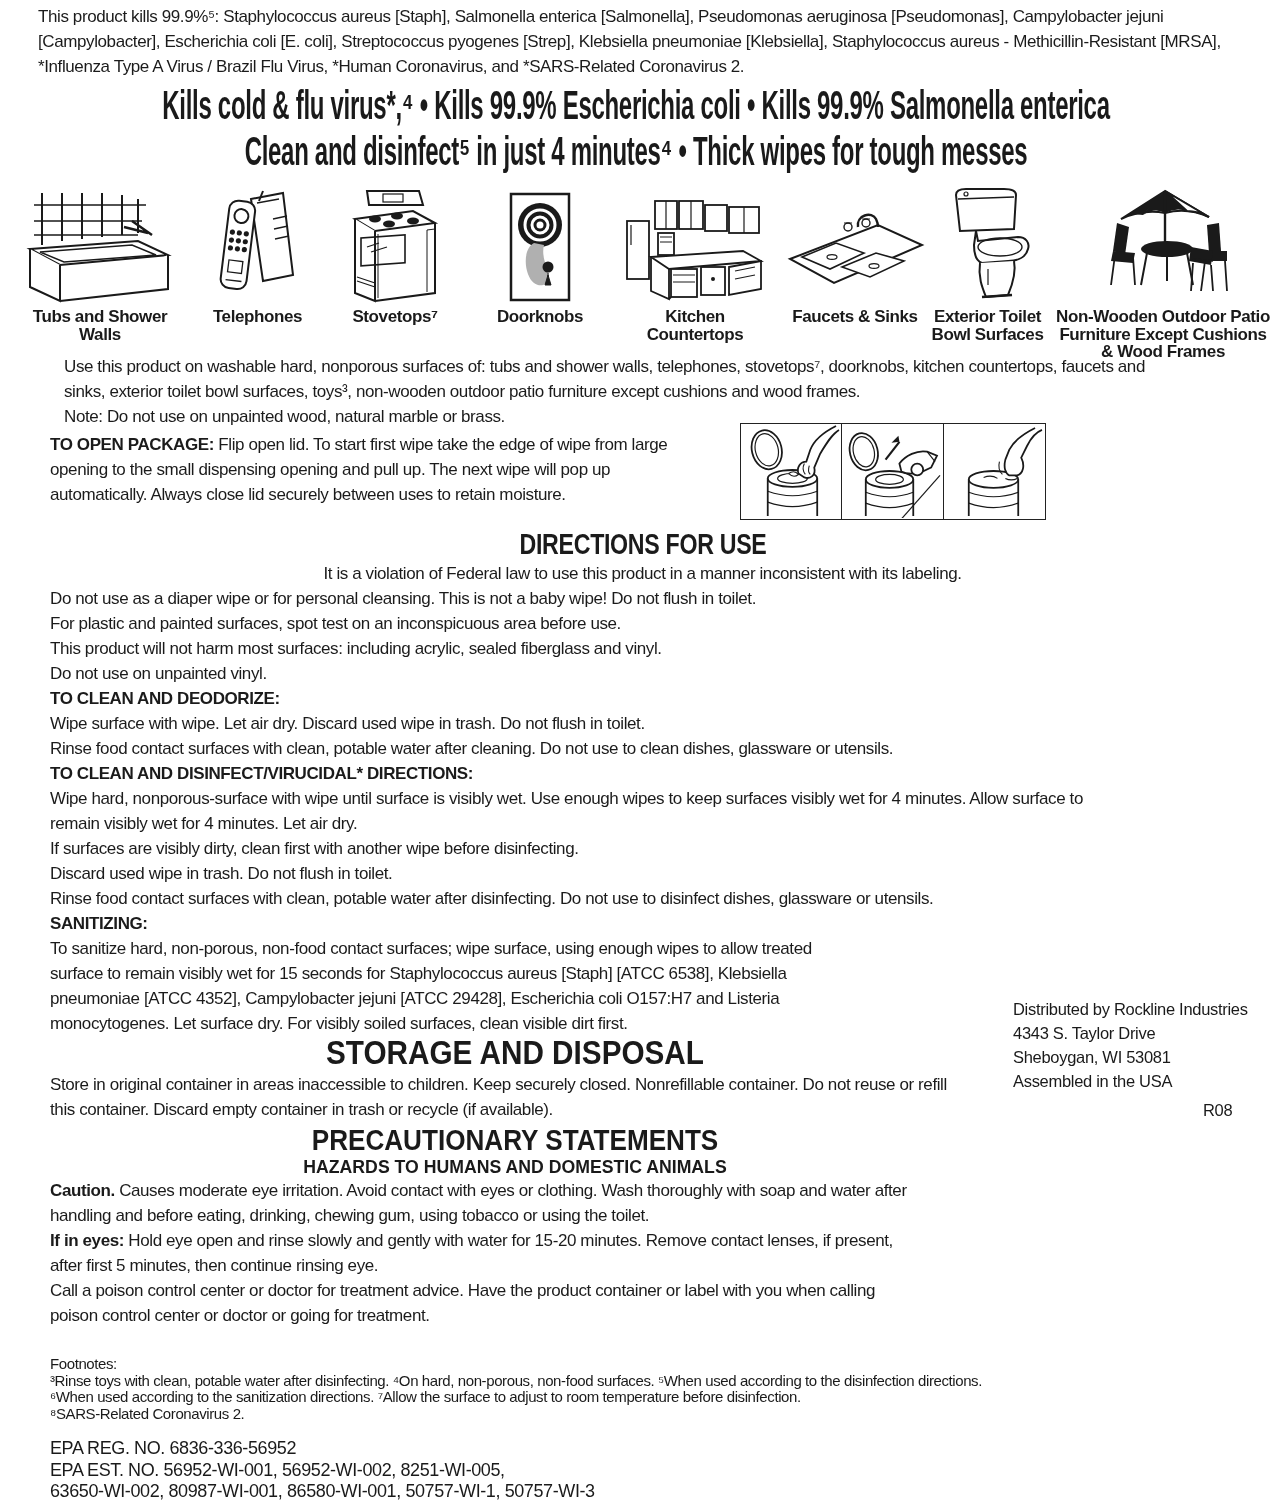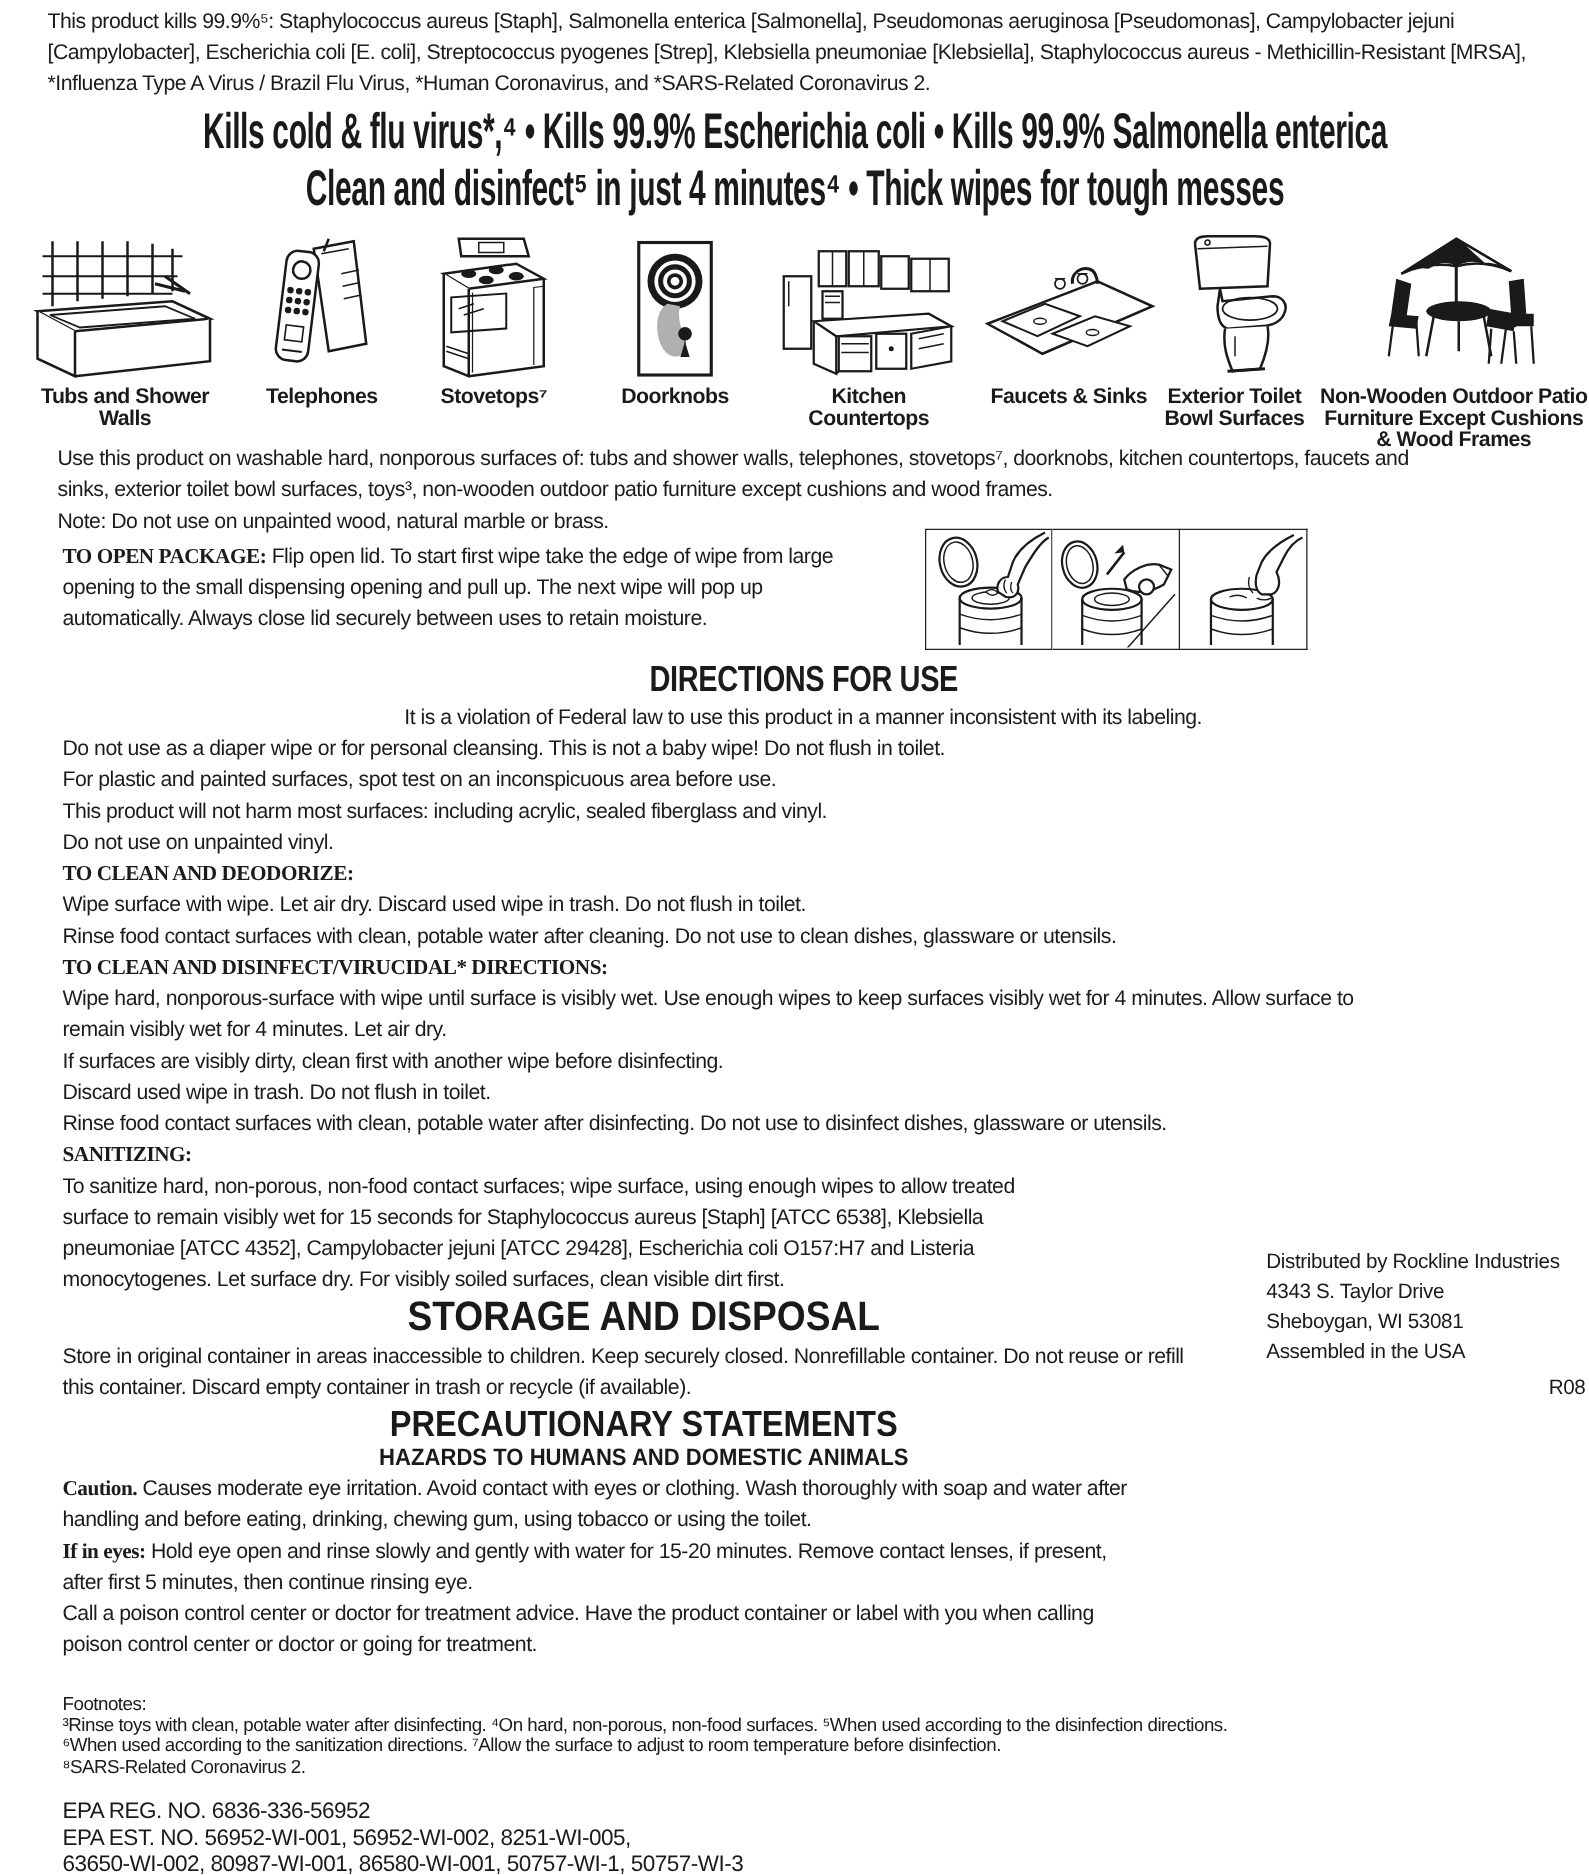--- a/index.html
+++ b/index.html
@@ -3,21 +3,21 @@
 <meta charset="utf-8">
 <style>
   * { margin:0; padding:0; box-sizing:border-box; }
   html,body { background:#ffffff; }
   body { font-family:"Liberation Sans","DejaVu Sans",sans-serif; color:#1a1a1a; }
   .page { position:relative; width:1271px; height:1500px; background:#fff; overflow:hidden; }
 
   .abs { position:absolute; }
   .txt { font-size:17px; letter-spacing:-0.4px; line-height:25px; color:#1b1b1b; }
   .sm  { font-size:15px; letter-spacing:-0.4px; line-height:16.5px; }
-  b, .b { font-weight:bold;font-family:Liberation Serif, serif; }
+  b, .b { font-weight:bold; }
 
   
   .cx { position:relative; left:50%; width:max-content; white-space:nowrap;
         transform:scaleX(var(--sx,0.8)) translateX(-50%); transform-origin:0 50%; font-weight:bold; }
 
   .headline { font-size:40px; line-height:46px; letter-spacing:-0.5px; --sx:0.60; }
   .h-directions { font-size:29px; line-height:34px; --sx:0.80; }
   .h-storage { font-size:33px; line-height:38px; --sx:0.90; }
   .h-precaution { font-size:29px; line-height:32px; --sx:0.90; }
   .h-hazards { font-size:19px; line-height:22px; --sx:0.93; }
@@ -207,21 +207,21 @@
             <path d="M96 58 l22 4 -2 14 -22 -4 Z"></path>
           </g>
           <path d="M20 66 l-4 30 M38 68 l2 28 M110 72 l-4 30 M130 72 l2 30 M98 74 l-2 28 M116 76 l2 26" stroke-width="1.8"></path>
           <path d="M98 70 l20 2" stroke-width="1.6"></path>
         </svg>
       </div>
       <div class="surface-label">Non-Wooden Outdoor Patio Furniture Except Cushions &amp; Wood Frames</div>
     </div>
   </div>
 
-  <div class="abs txt" style="top:354px; left:46px; width:1085px;">
+  <div class="abs txt" style="top:354px; left:64px; width:1085px;">
     <div>Use this product on washable hard, nonporous surfaces of: tubs and shower walls, telephones, stovetops⁷, doorknobs, kitchen countertops, faucets and sinks, exterior toilet bowl surfaces, toys³, non-wooden outdoor patio furniture except cushions and wood frames.</div>
     <div>Note: Do not use on unpainted wood, natural marble or brass.</div>
   </div>
 
   <div class="abs txt" style="top:432px; left:50px; width:625px;">
     <b>TO OPEN PACKAGE:</b>
     <span>Flip open lid. To start first wipe take the edge of wipe from large opening to the small dispensing opening and pull up. The next wipe will pop up automatically. Always close lid securely between uses to retain moisture.</span>
   </div>
 
   <div class="abs panels" style="top:423px; left:740px;">
@@ -294,21 +294,21 @@
     <div class="b">SANITIZING:</div>
     <div style="width:815px;">To sanitize hard, non-porous, non-food contact surfaces; wipe surface, using enough wipes to allow treated surface to remain visibly wet for 15 seconds for Staphylococcus aureus [Staph] [ATCC 6538], Klebsiella pneumoniae [ATCC 4352], Campylobacter jejuni [ATCC 29428], Escherichia coli O157:H7 and Listeria monocytogenes. Let surface dry. For visibly soiled surfaces, clean visible dirt first.</div>
   </div>
 
   <div class="abs dist" style="top:997px; left:1013px; width:240px;">
       <div>Distributed by Rockline Industries</div>
       <div>4343 S. Taylor Drive</div>
       <div>Sheboygan, WI 53081</div>
       <div>Assembled in the USA</div>
     </div>
-  <div class="abs dist" style="top:1098px; left:1203px;margin-left:36px;">R08</div>
+  <div class="abs dist" style="top:1098px; left:1203px;">R08</div>
 
   <div class="abs" style="top:1034px; left:0; width:1030px;">
     <div class="cx h-storage">STORAGE AND DISPOSAL</div>
     <div class="txt" style="margin-left:50px; width:905px;">Store in original container in areas inaccessible to children.  Keep securely closed.  Nonrefillable container. Do not reuse or refill this container. Discard empty container in trash or recycle (if available).</div>
   </div>
 
   <div class="abs" style="top:1124px; left:0; width:1030px;">
     <div class="cx h-precaution">PRECAUTIONARY STATEMENTS</div>
     <div class="cx h-hazards">HAZARDS TO HUMANS AND DOMESTIC ANIMALS</div>
     <div class="txt" style="margin-left:50px; width:860px;">

